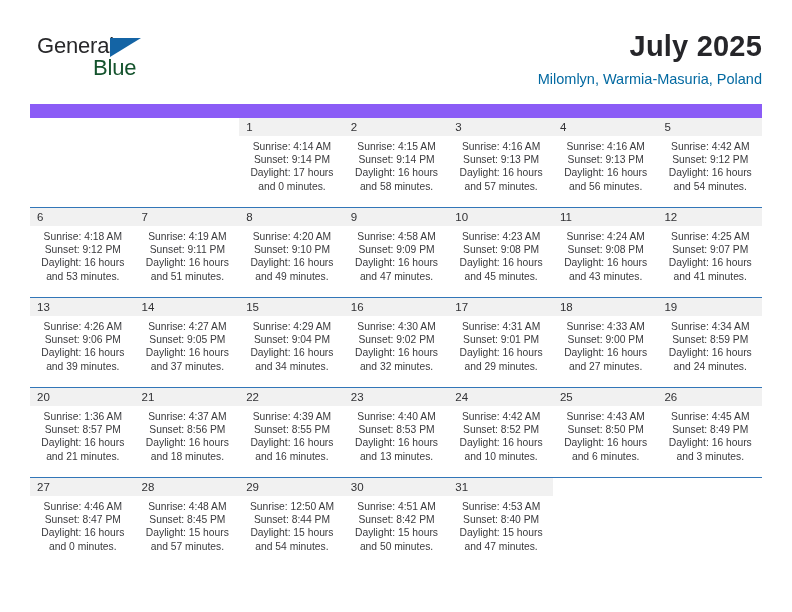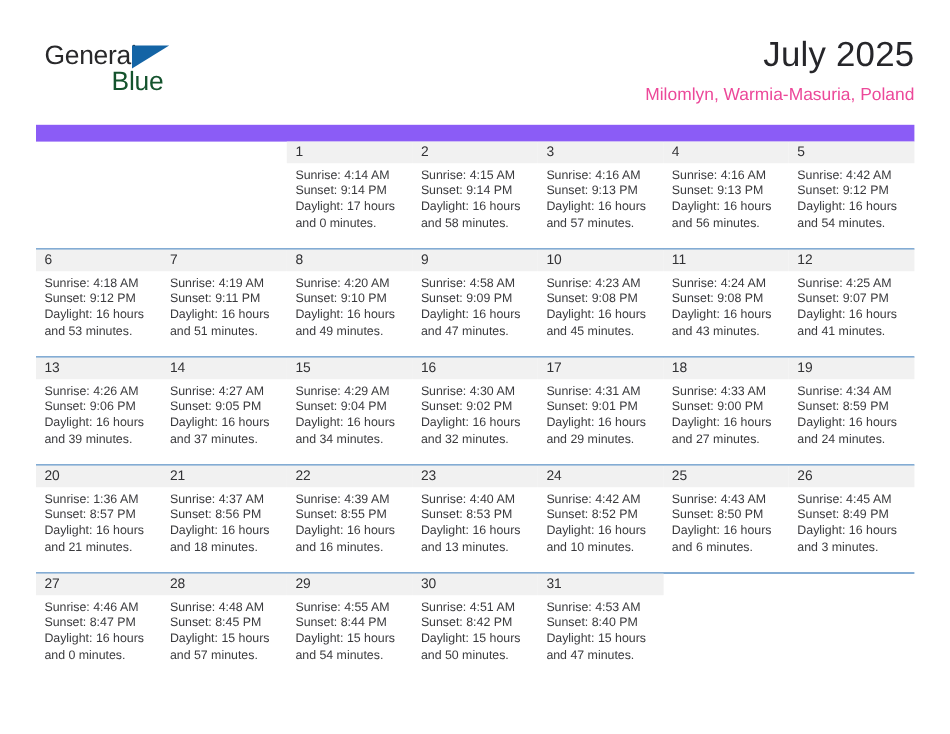--- a/index.html
+++ b/index.html
@@ -63,28 +63,28 @@
   .title-block {
     position: absolute;
     right: 0px;
     top: 0px;
     text-align: right;
   }
   .cal-title {
     font-size: 29px;
     line-height: 36px;
     color: #26262a;
-    font-weight: 400;
+    font-weight: 700;
     letter-spacing: 0.2px;
   }
   .cal-subtitle {
     margin-top: 6px;
     font-size: 14.5px;
     line-height: 18px;
-    color: #ec4899;
+    color: #0369a1;
     font-weight: 400;
   }
 
   
   .calendar {
     position: absolute;
     left: 30px;
     top: 104px;
     width: 732px;
   }
@@ -132,20 +132,21 @@
   }
   .daynum {
     display: block;
     font-size: 11.5px;
     line-height: 18px;
     color: #313134;
     padding-left: 7px;
   }
   .day-lines {
     padding: 4px 6px 0 7px;
+    text-align: center;
   }
   .day-line {
     font-size: 10.3px;
     line-height: 13.2px;
     color: #3a3a3d;
     white-space: nowrap;
   }
   .empty-band {
     height: 18px;
     width: 100%;
@@ -509,21 +510,21 @@
                 <div class="day-line">Sunset: 8:45 PM</div>
                 <div class="day-line">Daylight: 15 hours</div>
                 <div class="day-line">and 57 minutes.</div>
               </div>
             </div>
             <div class="day-cell filled">
               <div class="daynum-band">
                 <span class="daynum">29</span>
               </div>
               <div class="day-lines">
-                <div class="day-line">Sunrise: 4:55 AM</div>
+                <div class="day-line">Sunrise: 12:50 AM</div>
                 <div class="day-line">Sunset: 8:44 PM</div>
                 <div class="day-line">Daylight: 15 hours</div>
                 <div class="day-line">and 54 minutes.</div>
               </div>
             </div>
             <div class="day-cell filled">
               <div class="daynum-band">
                 <span class="daynum">30</span>
               </div>
               <div class="day-lines">

